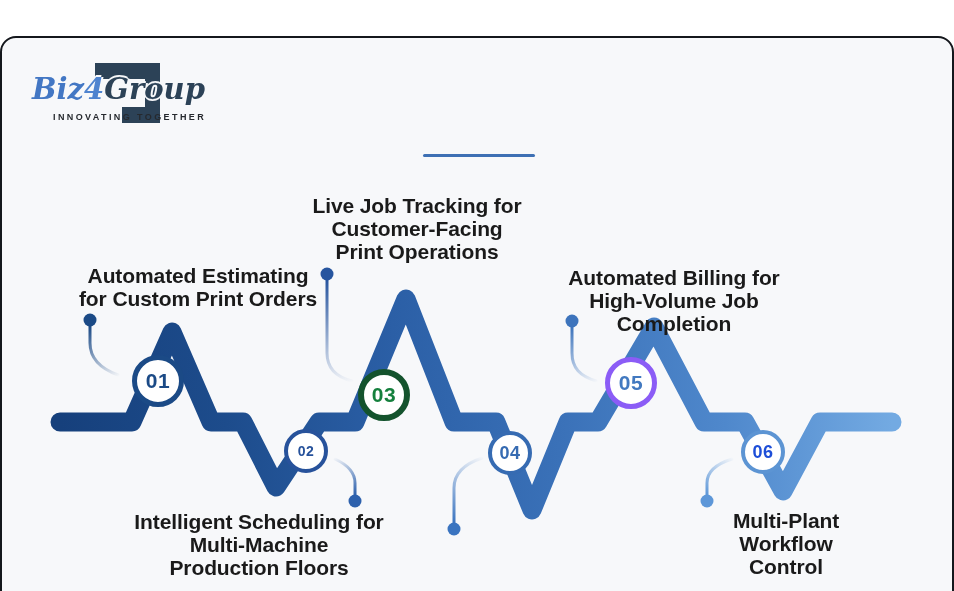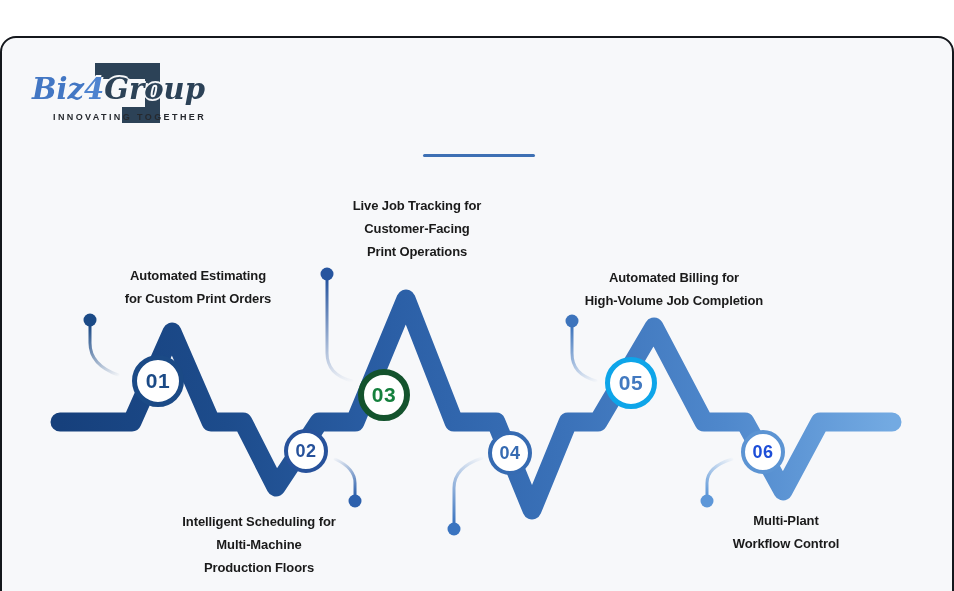--- a/index.html
+++ b/index.html
@@ -44,21 +44,21 @@
   
   .step-circle {
     position:absolute; background:#ffffff; border-radius:50%;
     display:flex; align-items:center; justify-content:center;
     font-weight:600; box-sizing:border-box; letter-spacing:0.5px;
   }
 
   
   .step-label {
     position:absolute; transform:translateX(-50%); text-align:center;
-    font-size:13px; font-weight:700; color:#1A1A1A; line-height:23px;
+    font-size:21px; font-weight:700; color:#1A1A1A; line-height:23px;
     white-space:pre-line; letter-spacing:-0.1px;
   }
 </style>
 </head>
 <body>
 
 <div class="card">
 
   <div class="logo">
     <svg width="190" height="110" viewBox="0 0 190 110">
@@ -121,24 +121,24 @@
     <circle cx="452" cy="491" r="6.5" fill="#3A74C0"></circle>
 
     <path d="M570,289 V315 C570,330 578,338 594,343" fill="none" stroke="url(#c5)" stroke-width="3" stroke-linecap="round"></path>
     <circle cx="570" cy="283" r="6.5" fill="#3D74BC"></circle>
 
     <path d="M705,457 V445 C705,434 714,426 730,421" fill="none" stroke="url(#c6)" stroke-width="3" stroke-linecap="round"></path>
     <circle cx="705" cy="463" r="6.5" fill="#5D97D8"></circle>
   </svg>
 
   <div class="step-circle" style="left:130px; top:317px; width:52px; height:52px; border:5px solid #1B4A86; color:#1B4A86; font-size:21px;">01</div>
-  <div class="step-circle" style="left:282px; top:391px; width:44px; height:44px; border:4px solid #27529B; color:#27529B; font-size:18px;">02</div>
+  <div class="step-circle" style="left:282px; top:391px; width:44px; height:44px; border:4px solid #27529B; color:#27529B; font-size:14px;">02</div>
   <div class="step-circle" style="left:356px; top:331px; width:52px; height:52px; border:6px solid #14532d; color:#15803d; font-size:21px;">03</div>
   <div class="step-circle" style="left:486px; top:393px; width:44px; height:44px; border:4px solid #366BB2; color:#366BB2; font-size:18px;">04</div>
-  <div class="step-circle" style="left:603px; top:319px; width:52px; height:52px; border:5px solid #0ea5e9; color:#4279C0; font-size:21px;">05</div>
+  <div class="step-circle" style="left:603px; top:319px; width:52px; height:52px; border:5px solid #8b5cf6; color:#4279C0; font-size:21px;">05</div>
   <div class="step-circle" style="left:739px; top:392px; width:44px; height:44px; border:4px solid #5C94D3; color:#1d4ed8; font-size:18px;">06</div>
 
   <div class="step-label" style="left:196px; top:226px;">Automated Estimating
 for Custom Print Orders</div>
   <div class="step-label" style="left:257px; top:472px;">Intelligent Scheduling for
 Multi-Machine
 Production Floors</div>
   <div class="step-label" style="left:415px; top:156px;">Live Job Tracking for
 Customer-Facing
 Print Operations</div>

